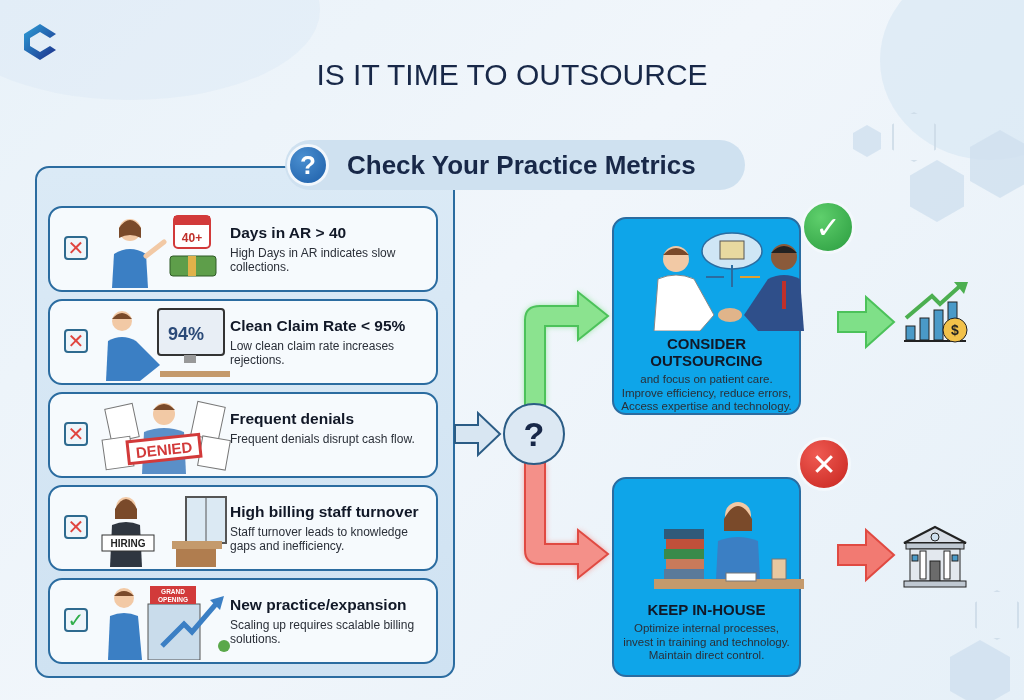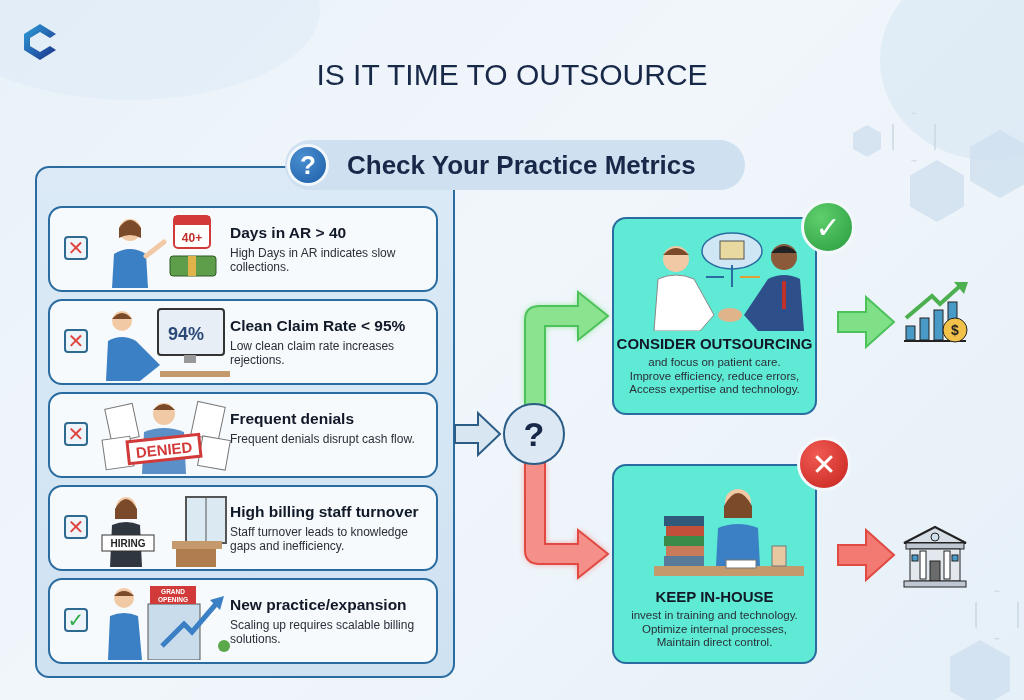--- a/index.html
+++ b/index.html
@@ -35,21 +35,21 @@
   .checkbox.x { color: #e0443e; }
   .checkbox.ok { color: #2fae4a; }
   .illus { position: absolute; left: 50px; top: 4px; width: 132px; height: 76px; }
   .card-title { position: absolute; left: 180px; top: 16px; font-family: "Liberation Sans", sans-serif; font-weight: bold; font-size: 15.5px; color: #111827; white-space: nowrap; }
   .card-desc { position: absolute; left: 180px; top: 38px; width: 205px; font-family: "Liberation Sans", sans-serif; font-size: 12px; line-height: 14px; color: #2a2f38; }
 
   
   .decision { position: absolute; left: 503px; top: 403px; width: 62px; height: 62px; border-radius: 50%; background: #dce8f3; border: 2px solid #2b5c85; display: flex; align-items: center; justify-content: center; font-family: "Liberation Sans", sans-serif; font-weight: bold; font-size: 34px; color: #182848; }
 
   
-  .result { position: absolute; left: 612px; width: 205px; border: 2px solid #2b6ca0; border-radius: 14px; background: #5eead4; text-align: center; }
+  .result { position: absolute; left: 612px; width: 189px; border: 2px solid #2b6ca0; border-radius: 14px; background: #0ea5e9; text-align: center; }
   .result-title { font-family: "Liberation Sans", sans-serif; font-weight: bold; font-size: 15px; color: #111827; margin-top: 4px; }
   .result-desc { font-family: "Liberation Sans", sans-serif; font-size: 11.5px; line-height: 13.5px; color: #2a2f38; margin-top: 4px; }
   .badge { position: absolute; width: 54px; height: 54px; border-radius: 50%; border: 3px solid #f3f8fc; display: flex; align-items: center; justify-content: center; color: #fff; font-size: 30px; font-weight: bold; font-family: "DejaVu Sans", sans-serif; }
   .badge.ok { background: radial-gradient(circle at 35% 30%, #5fcf6c, #2a9c3f); }
   .badge.no { background: radial-gradient(circle at 35% 30%, #ef5a52, #c7251f); }
 </style>
 </head>
 <body>
 
 <div class="bg-blob" style="left:880px;top:-40px;width:220px;height:200px;"></div>
@@ -225,40 +225,40 @@
   </div>
   <div class="result-title">CONSIDER OUTSOURCING</div>
   <div class="result-desc">
     <div>and focus on patient care.</div>
     <div>Improve efficiency, reduce errors,</div>
     <div>Access expertise and technology.</div>
   </div>
 </div>
 <div class="badge ok" style="left:801px;top:200px;">✓</div>
 
-<div class="result" style="top:464px;height:200px;">
+<div class="result" style="top:477px;height:200px;">
   <div style="height:118px;">
     <svg width="221" height="118" viewBox="0 0 221 118">
       <rect x="40" y="100" width="150" height="10" fill="#c49a6c"></rect>
       <rect x="50" y="50" width="40" height="10" fill="#2f5a7a"></rect>
       <rect x="52" y="60" width="38" height="10" fill="#c0503a"></rect>
       <rect x="50" y="70" width="40" height="10" fill="#3a8a4a"></rect>
       <rect x="52" y="80" width="38" height="10" fill="#c97a5a"></rect>
       <rect x="50" y="90" width="40" height="10" fill="#5a7a9a"></rect>
       <circle cx="124" cy="36" r="13" fill="#f2c9a5"></circle>
         <path d="M110 40 Q124 14 138 40 L138 52 L110 52Z" fill="#7a4a2a"></path>
       <path d="M102 100 L104 62 Q124 54 144 62 L146 100Z" fill="#3b7fc4"></path>
       <rect x="112" y="94" width="30" height="8" fill="#fff" stroke="#777"></rect>
       <rect x="158" y="80" width="14" height="20" fill="#e8c8a0" stroke="#777"></rect>
     </svg>
   </div>
   <div class="result-title">KEEP IN-HOUSE</div>
   <div class="result-desc">
+    <div>Optimize internal processes,</div>
     <div>invest in training and technology.</div>
-    <div>Optimize internal processes,</div>
     <div>Maintain direct control.</div>
   </div>
 </div>
 <div class="badge no" style="left:797px;top:437px;">✕</div>
 
 <div style="position:absolute;left:902px;top:280px;width:70px;height:68px;">
   <svg width="70" height="68" viewBox="0 0 70 68">
     <rect x="4" y="46" width="9" height="14" fill="#4a9ac8" stroke="#222"></rect>
     <rect x="18" y="38" width="9" height="22" fill="#4a9ac8" stroke="#222"></rect>
     <rect x="32" y="30" width="9" height="30" fill="#4a9ac8" stroke="#222"></rect>

